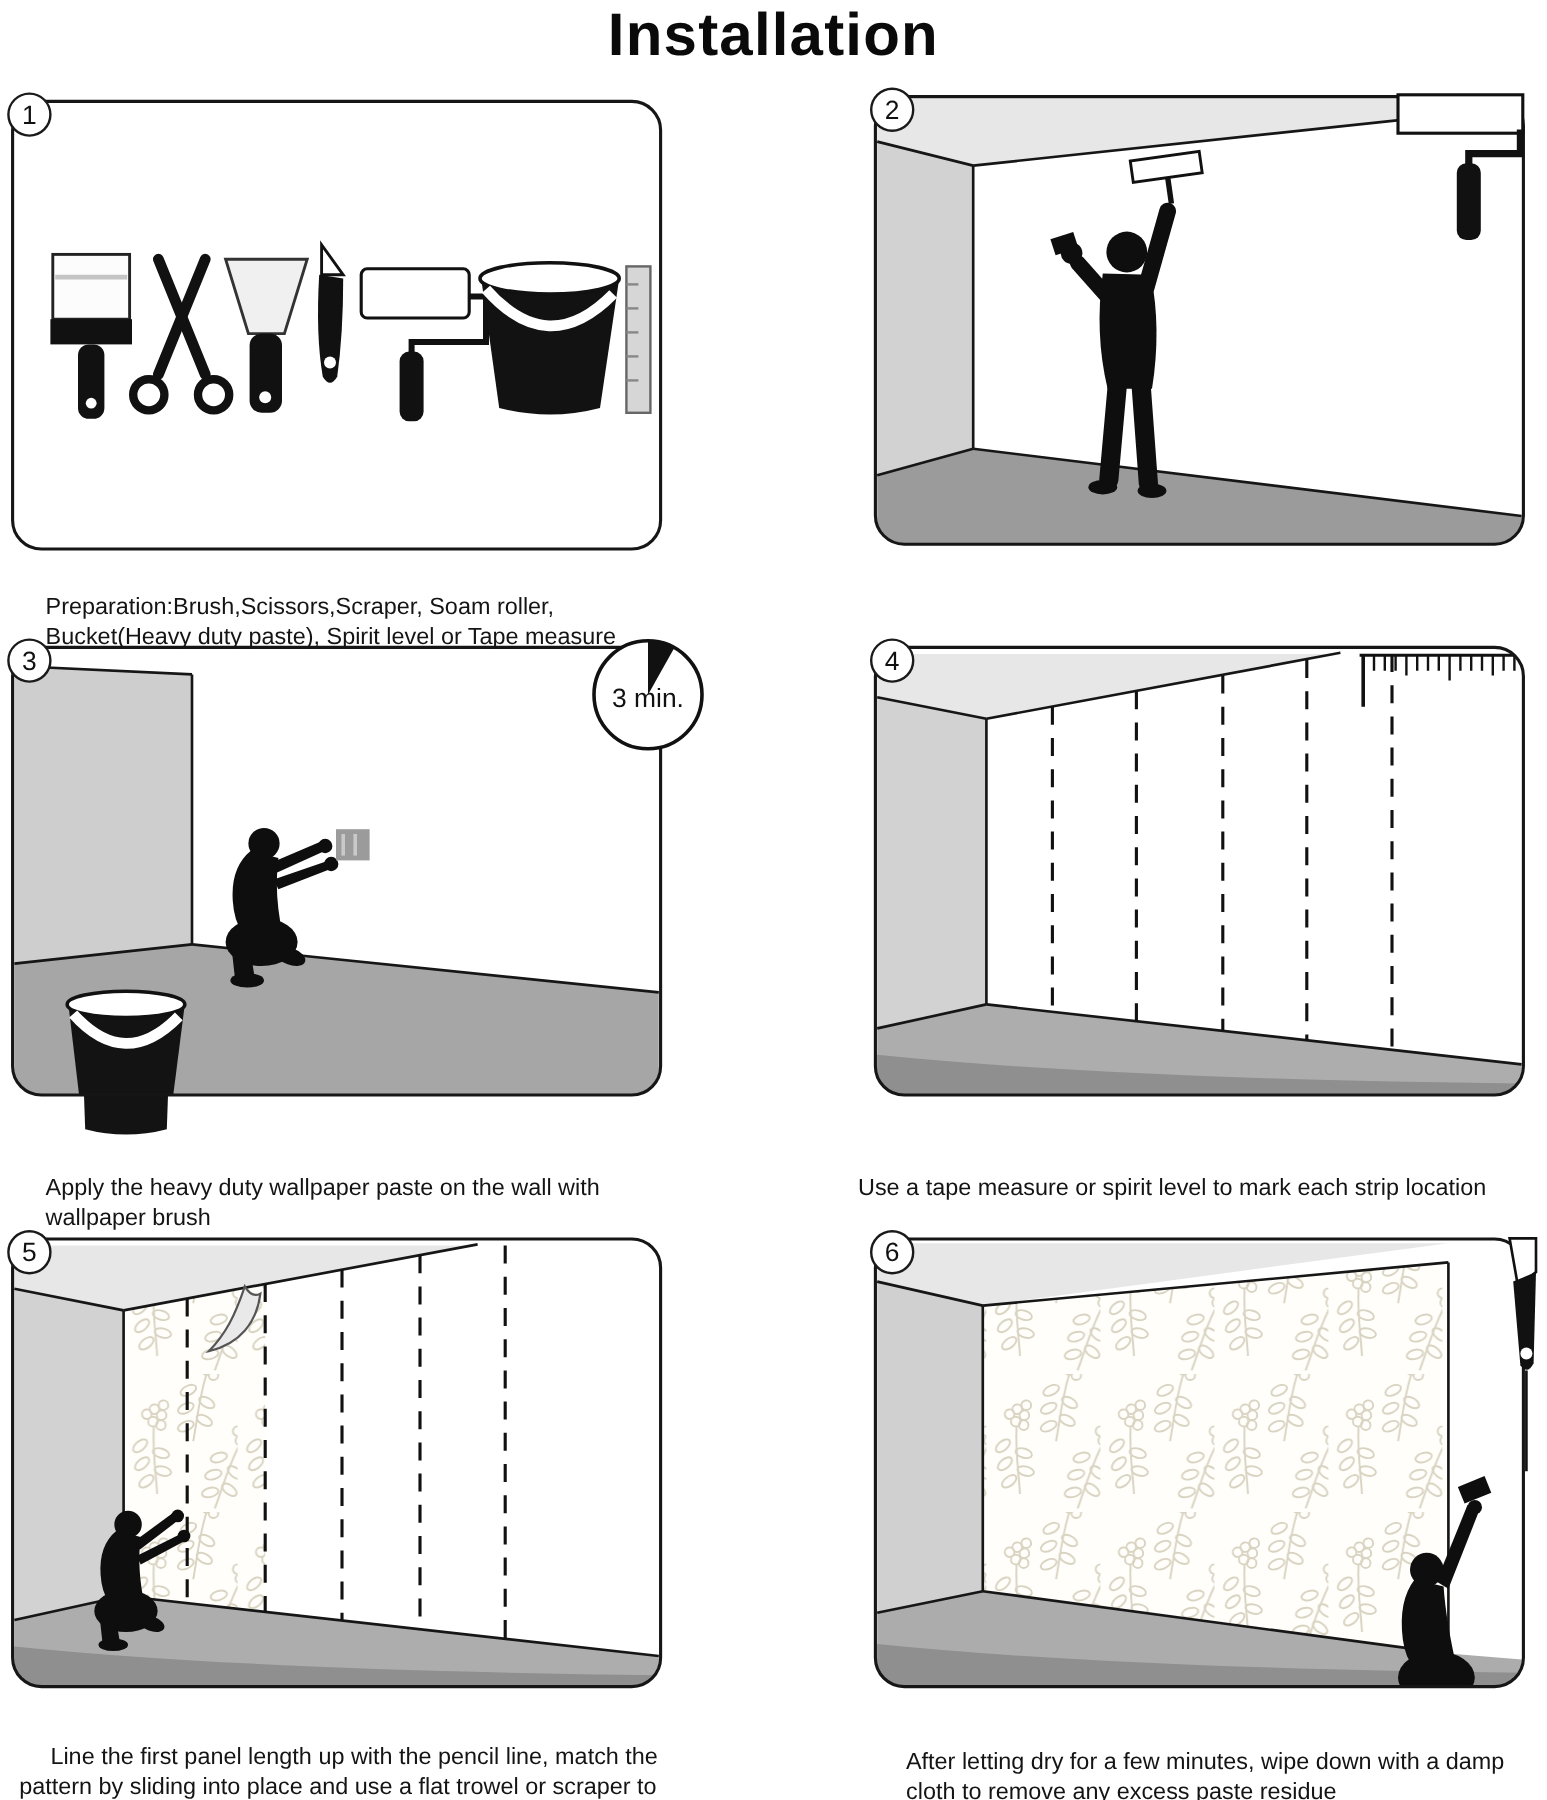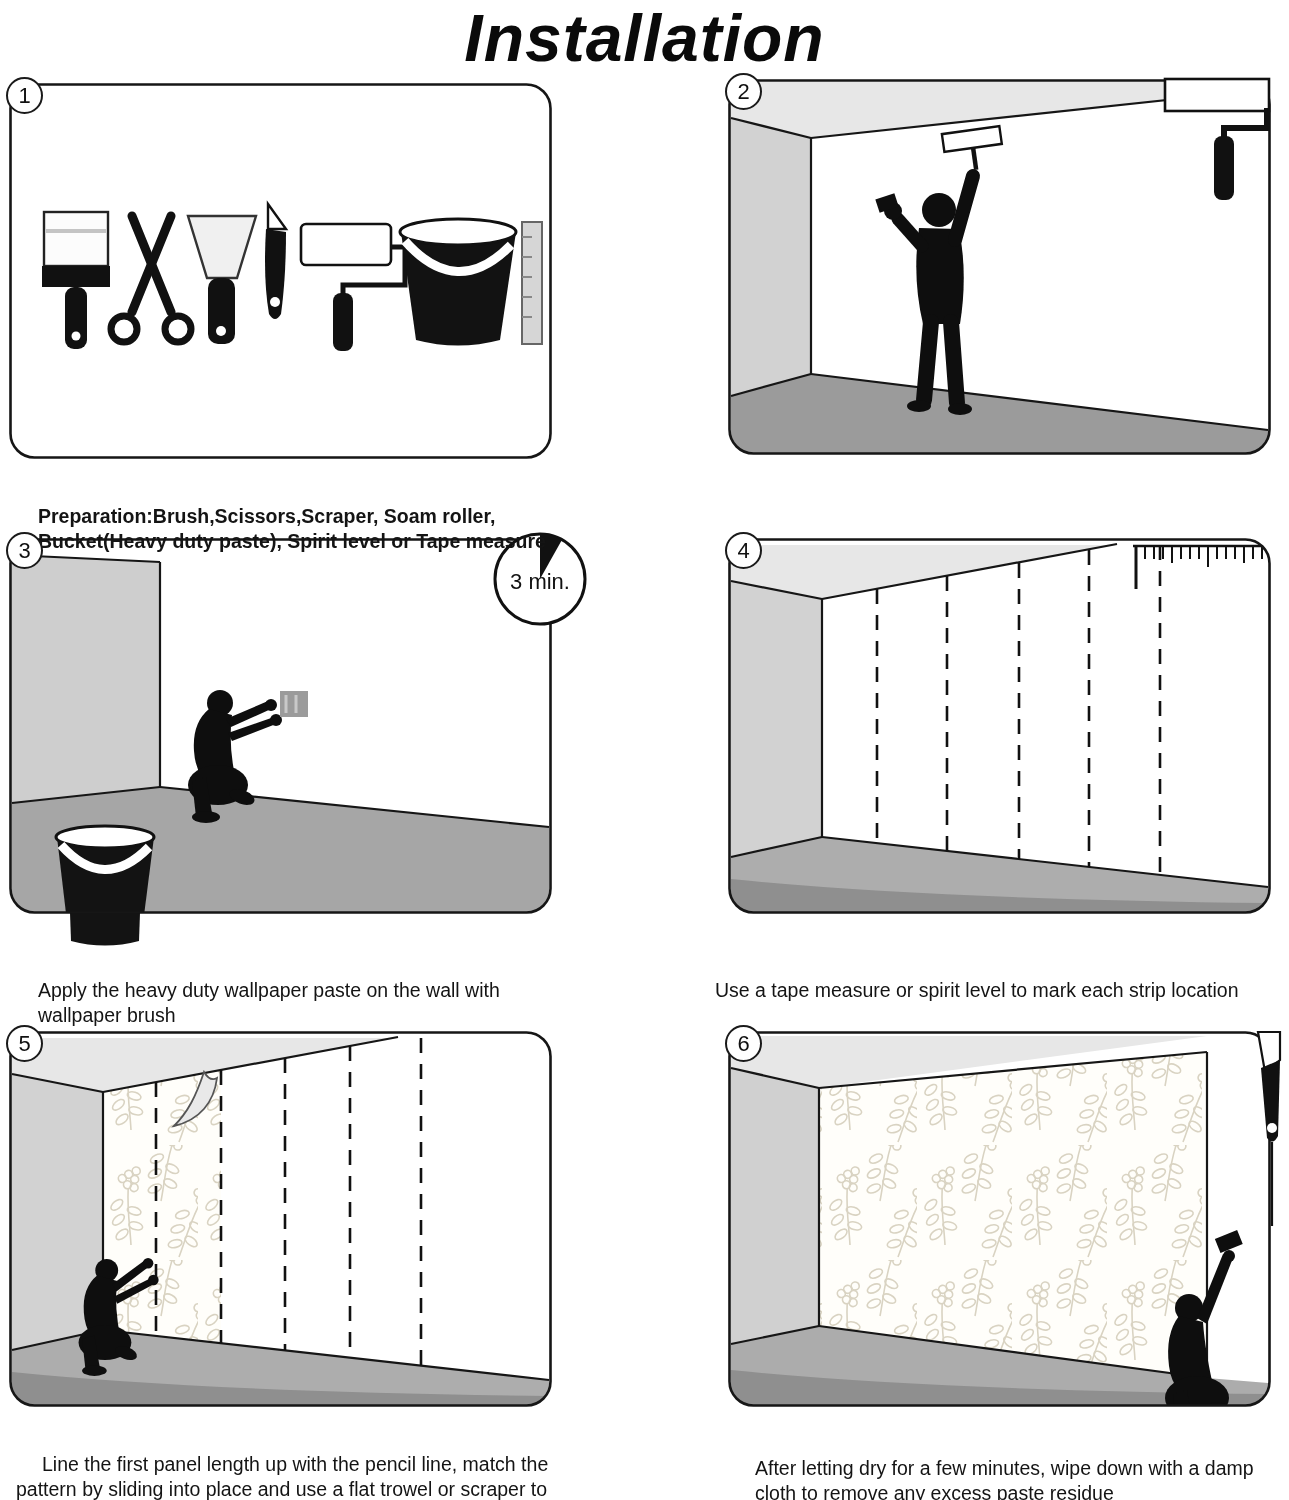--- a/index.html
+++ b/index.html
@@ -1,26 +1,26 @@
 <!DOCTYPE html>
 <html><head>
 <meta charset="utf-8">
 <style>
   html,body{margin:0;padding:0;background:#fff;}
   #page{position:relative;width:1289px;height:1500px;background:#fff;overflow:hidden;
         font-family:"Liberation Sans",sans-serif;color:#141414;}
   .title{position:absolute;left:0;top:0;width:1289px;text-align:center;
-         font-size:66px;font-weight:bold;letter-spacing:1px;color:#0a0a0a;font-style:italic;}
+         font-size:50px;font-weight:bold;letter-spacing:1px;color:#0a0a0a;}
   .panel{position:absolute;width:545px;height:378px;}
   .panel svg{position:absolute;left:0;top:0;overflow:visible;}
   .badge{position:absolute;left:-2px;top:-5px;width:33px;height:33px;border-radius:50%;
          background:#fff;border:2.5px solid #1a1a1a;display:flex;align-items:center;
          justify-content:center;font-size:22px;color:#111;z-index:5;}
   .caption{position:absolute;font-size:19.5px;line-height:25px;white-space:pre-line;color:#141414;}
-  .cap1{left:38px;top:484px;width:530px;font-weight:bold;}
+  .cap1{left:38px;top:474px;width:530px;}
   .cap2{left:750px;top:474px;width:540px;}
   .cap3{left:38px;top:958px;width:530px;}
   .cap4{left:715px;top:958px;width:575px;}
   .cap5{left:16px;top:1432px;width:545px;text-indent:26px;}
   .cap6{left:755px;top:1436px;width:520px;}
   .p1{left:8px;top:82px;}  .p2{left:727px;top:78px;}
   .p3{left:8px;top:537px;} .p4{left:727px;top:537px;}
   .p5{left:8px;top:1030px;}.p6{left:727px;top:1030px;}
 </style>
 </head>

